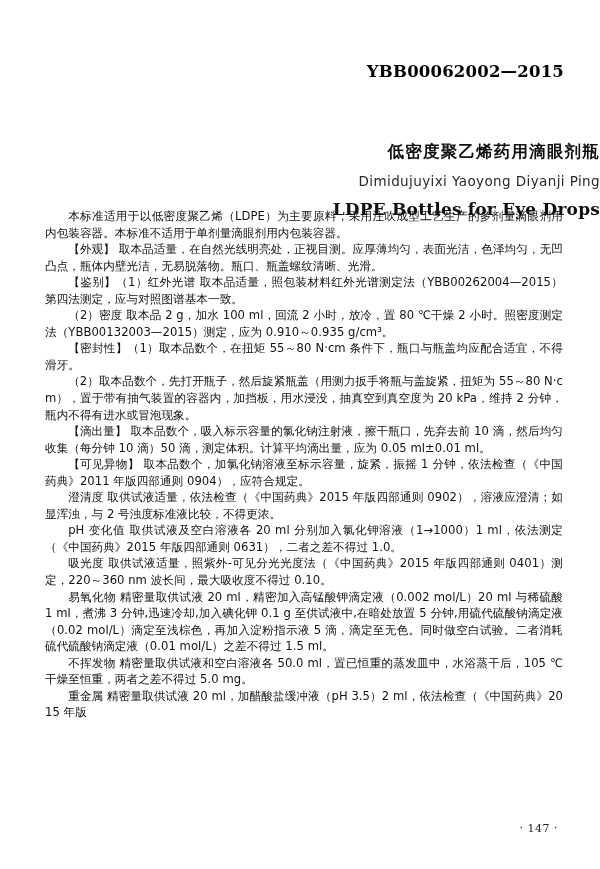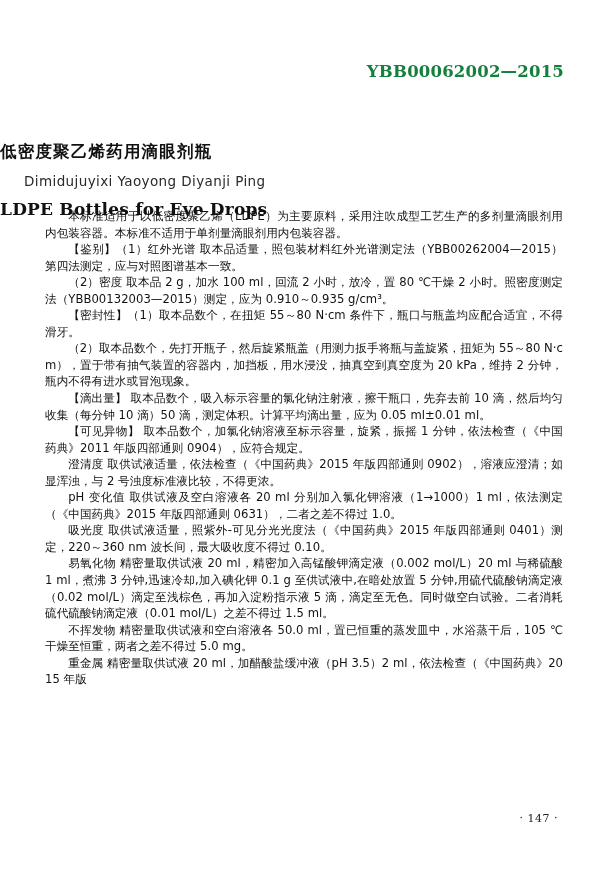--- a/index.html
+++ b/index.html
@@ -25,30 +25,30 @@
   }
   
   .running-head {
     position: absolute;
     right: 36px;
     top: 62px;
     font-family: "DejaVu Serif", "Liberation Serif", serif;
     font-size: 16.5px;
     font-weight: 600;
     letter-spacing: 0.2px;
-    color: #15803d;
+    color: #000000;
     white-space: nowrap;
   }
   
   .title-block {
     position: absolute;
     left: 0;
     top: 140px;
     width: 600px;
-    text-align: left;
+    text-align: right;
   }
   .title-cn {
     font-family: "DejaVu Sans", "Liberation Sans", sans-serif;
     font-size: 16.5px;
     font-weight: bold;
     letter-spacing: 1.2px;
     color: #111;
     line-height: 1.5;
   }
   .title-pinyin {
@@ -86,21 +86,21 @@
     text-justify: inter-character;
     margin: 0 0 0 0;
     letter-spacing: 0.05px;
     text-indent: 2em;
     word-break: break-all;
   }
   
   .folio {
     position: absolute;
     right: 42px;
-    bottom: 44px;
+    bottom: 34px;
     font-family: "DejaVu Serif", "Liberation Serif", serif;
     font-size: 11px;
     color: #222;
     letter-spacing: 0.5px;
   }
 </style>
 </head>
 <body>
 
 <div class="page">
@@ -110,20 +110,21 @@
   <div class="title-block">
     <div class="title-cn">低密度聚乙烯药用滴眼剂瓶</div>
     <div class="title-pinyin">Dimidujuyixi Yaoyong Diyanji Ping</div>
     <div class="title-en">LDPE Bottles for Eye Drops</div>
   </div>
 
   <div class="body-text">
 
     <p class="para">本标准适用于以低密度聚乙烯（LDPE）为主要原料，采用注吹成型工艺生产的多剂量滴眼剂用内包装容器。本标准不适用于单剂量滴眼剂用内包装容器。</p>
 
+    <p class="para">【外观】 取本品适量，在自然光线明亮处，正视目测。应厚薄均匀，表面光洁，色泽均匀，无凹凸点，瓶体内壁光洁，无易脱落物。瓶口、瓶盖螺纹清晰、光滑。</p>
 
     <p class="para">【鉴别】（1）红外光谱 取本品适量，照包装材料红外光谱测定法（YBB00262004—2015）第四法测定，应与对照图谱基本一致。</p>
 
     <p class="para">（2）密度 取本品 2 g，加水 100 ml，回流 2 小时，放冷，置 80 ℃干燥 2 小时。照密度测定法（YBB00132003—2015）测定，应为 0.910～0.935 g/cm³。</p>
 
     <p class="para">【密封性】（1）取本品数个，在扭矩 55～80 N·cm 条件下，瓶口与瓶盖均应配合适宜，不得滑牙。</p>
 
     <p class="para">（2）取本品数个，先打开瓶子，然后旋紧瓶盖（用测力扳手将瓶与盖旋紧，扭矩为 55～80 N·cm），置于带有抽气装置的容器内，加挡板，用水浸没，抽真空到真空度为 20 kPa，维持 2 分钟，瓶内不得有进水或冒泡现象。</p>
 
     <p class="para">【滴出量】 取本品数个，吸入标示容量的氯化钠注射液，擦干瓶口，先弃去前 10 滴，然后均匀收集（每分钟 10 滴）50 滴，测定体积。计算平均滴出量，应为 0.05 ml±0.01 ml。</p>

